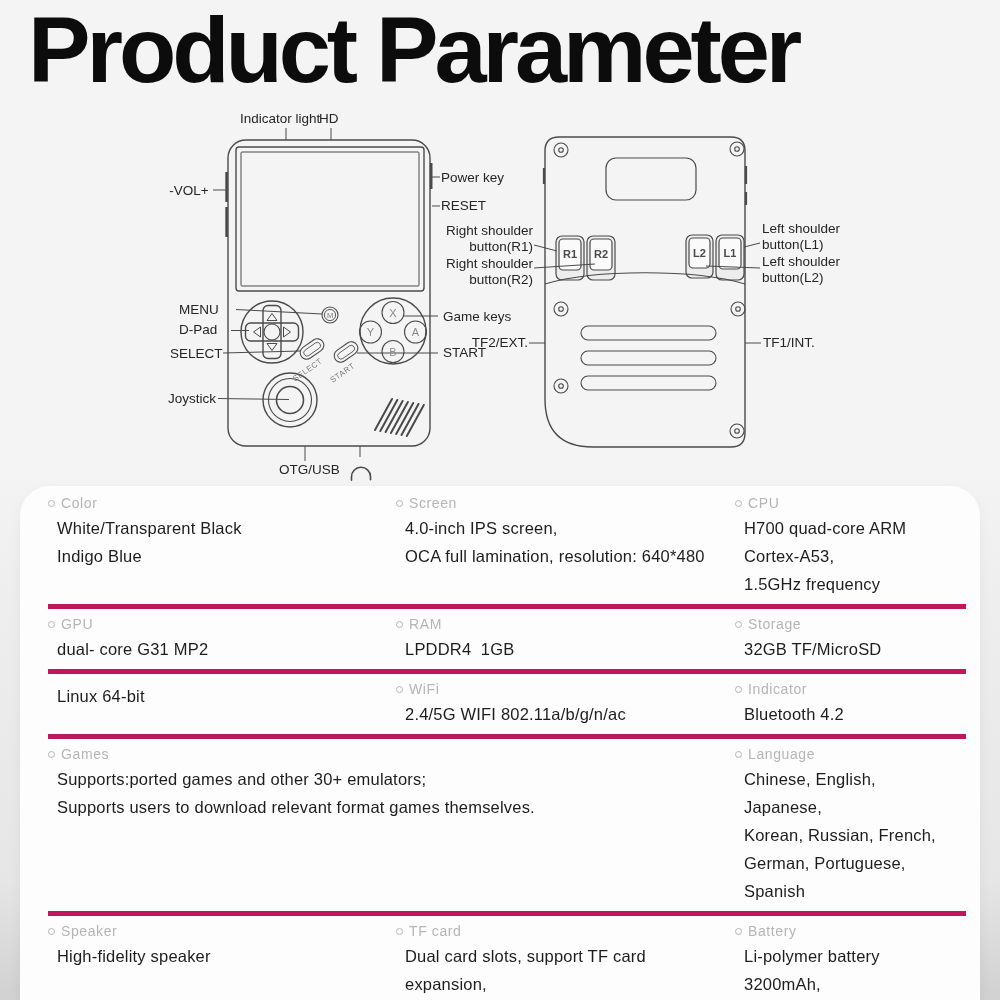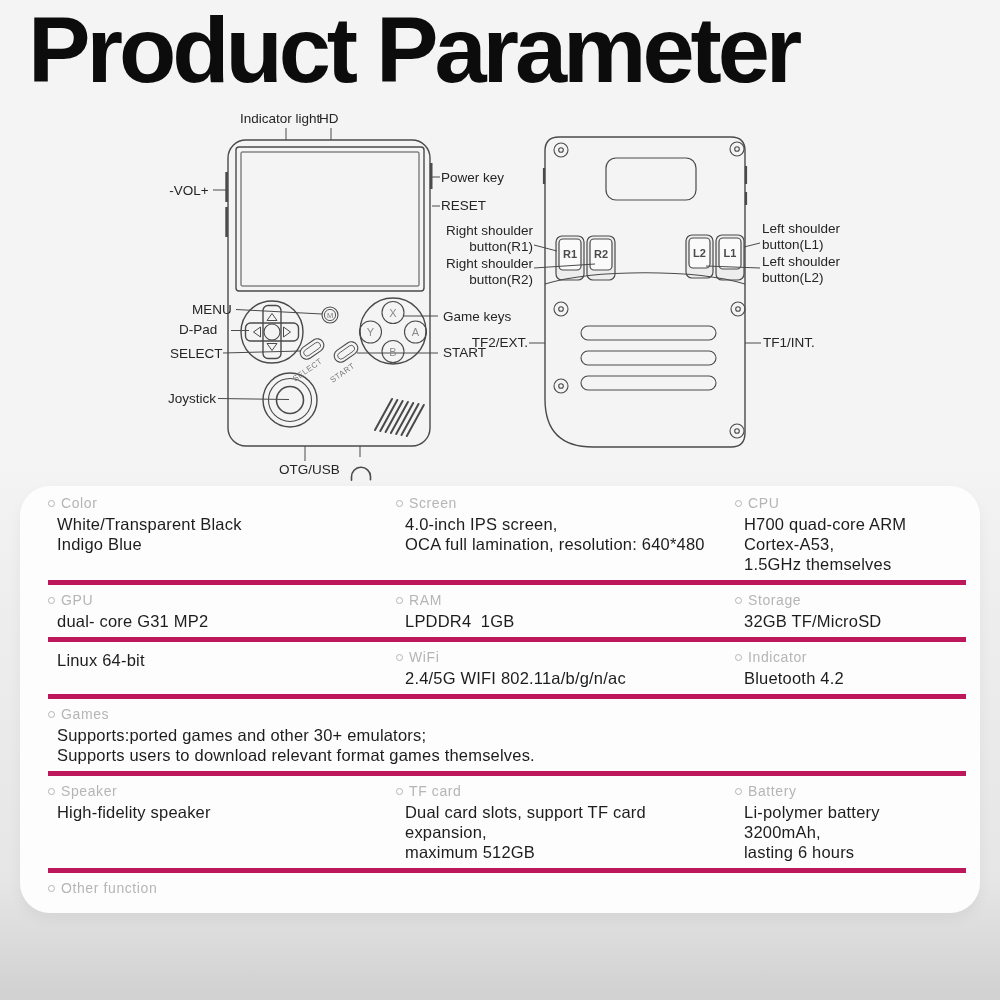--- a/index.html
+++ b/index.html
@@ -11,21 +11,21 @@
          transform:scaleX(1.02);transform-origin:left top;white-space:nowrap;}
   
   .diagram{position:absolute;left:0;top:0;width:1000px;height:485px;}
   .diagram svg{position:absolute;left:0;top:0;}
   .dlabel{position:absolute;font-size:13.5px;color:#252525;line-height:1.22;white-space:pre-line;}
   .lbl-indicator{left:240px;top:111px}
   .lbl-hd{left:319px;top:111px}
   .lbl-vol{left:166px;top:183px;width:46px;text-align:center}
   .lbl-power{left:441px;top:170px}
   .lbl-reset{left:441px;top:198px}
-  .lbl-menu{left:192px;top:302px}
+  .lbl-menu{left:179px;top:302px}
   .lbl-dpad{left:179px;top:322px}
   .lbl-select{left:170px;top:346px}
   .lbl-gamekeys{left:443px;top:309px}
   .lbl-start{left:443px;top:345px}
   .lbl-joystick{left:168px;top:391px}
   .lbl-otg{left:279px;top:462px}
   .lbl-r1{right:467px;top:223px;text-align:right}
   .lbl-r2{right:467px;top:256px;text-align:right}
   .lbl-l1{left:762px;top:221px}
   .lbl-l2{left:762px;top:254px}
@@ -37,21 +37,21 @@
         box-shadow:0 6px 14px rgba(0,0,0,0.05);}
   .row{display:grid;grid-template-columns:348px 339px 1fr;
        border-bottom:5px solid #be185d;padding:8px 0 6px 0;}
   .row.full{display:block;}
   .row.last{border-bottom:none;}
   .cell{padding-right:10px;}
   .cell.span2{grid-column:1 / 3;}
   .k{font-size:14px;color:#b5b5b5;letter-spacing:0.6px;line-height:15px;margin-bottom:3px;}
   .k::before{content:"";display:inline-block;width:5px;height:5px;border:1.2px solid #b5b5b5;
              border-radius:50%;margin-right:6px;vertical-align:1px;}
-  .v{font-size:16.5px;color:#1d1d1d;line-height:20px;white-space:pre-wrap;padding-left:9px;letter-spacing:0.2px;}
+  .v{font-size:16.5px;color:#1d1d1d;line-height:28px;white-space:pre-wrap;padding-left:9px;letter-spacing:0.2px;}
 </style>
 </head>
 <body>
 
 <div class="page">
 
   <div class="title">Product Parameter</div>
 
   <div class="diagram">
     <svg width="1000" height="485" viewBox="0 0 1000 485">
@@ -208,21 +208,21 @@
 Indigo Blue</div>
       </div>
       <div class="cell">
         <div class="k">Screen</div>
         <div class="v">4.0-inch IPS screen,
 OCA full lamination, resolution: 640*480</div>
       </div>
       <div class="cell">
         <div class="k">CPU</div>
         <div class="v">H700 quad-core ARM Cortex-A53,
-1.5GHz themselves</div>
+1.5GHz frequency</div>
       </div>
     </div>
 
     <div class="row">
       <div class="cell">
         <div class="k">GPU</div>
         <div class="v">dual- core G31 MP2</div>
       </div>
       <div class="cell">
         <div class="k">RAM</div>
@@ -247,20 +247,26 @@
         <div class="v">Bluetooth 4.2</div>
       </div>
     </div>
 
     <div class="row">
       <div class="cell span2">
         <div class="k">Games</div>
         <div class="v">Supports:ported games and other 30+ emulators;
 Supports users to download relevant format games themselves.</div>
       </div>
+      <div class="cell" style="grid-column:3">
+        <div class="k">Language</div>
+        <div class="v">Chinese, English, Japanese,
+Korean, Russian, French,
+German, Portuguese, Spanish</div>
+      </div>
     </div>
 
     <div class="row">
       <div class="cell">
         <div class="k">Speaker</div>
         <div class="v">High-fidelity speaker</div>
       </div>
       <div class="cell">
         <div class="k">TF card</div>
         <div class="v">Dual card slots, support TF card expansion,

